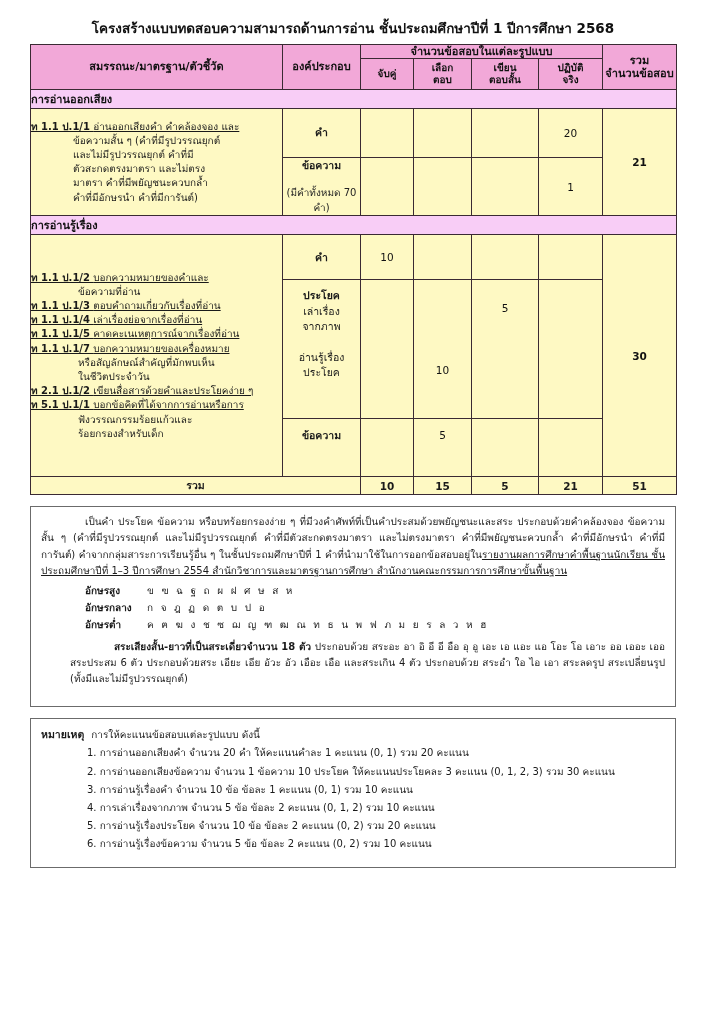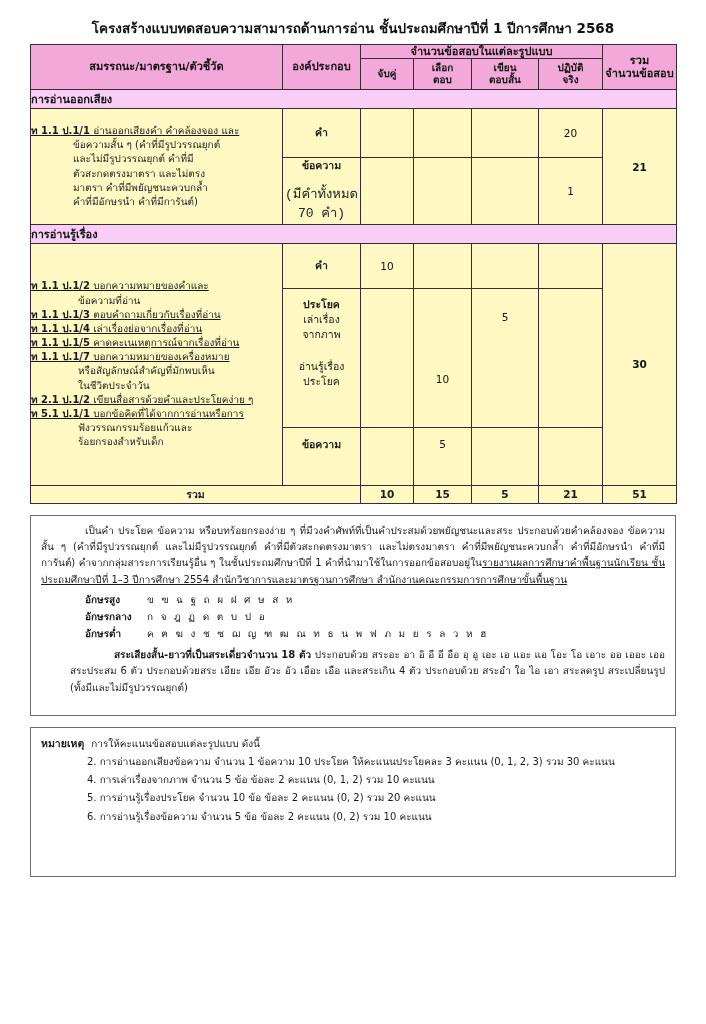--- a/index.html
+++ b/index.html
@@ -87,24 +87,23 @@
     text-align:center;
     font-weight:bold;
     font-size:10.5px;
     line-height:1.45;
     padding:4px 2px;
   }
   .comp .thin{font-weight:normal;}
   .comp .tiny{
     display:block;
     font-weight:normal;
-    font-size:13px;
+    font-size:10px;
     margin-top:13px;
     color:#222;
-    font-family:Liberation Mono, monospace;
   }
   .comp .gap{display:block;height:16px;}
   .num{
     text-align:center;
     font-size:10.5px;
     color:#111;
   }
   .num.bold{font-weight:bold;}
   .inner-div{border-top:1px solid #9a9096 !important;}
   .totrow td{
@@ -325,20 +324,22 @@
 
     <p class="vowels"><b>สระเสียงสั้น-ยาวที่เป็นสระเดี่ยวจำนวน 18 ตัว</b><span> ประกอบด้วย สระอะ อา อิ อี อี อือ อุ อู เอะ เอ แอะ แอ โอะ โอ เอาะ ออ เออะ เออ สระประสม 6 ตัว ประกอบด้วยสระ เอียะ เอีย อัวะ อัว เอือะ เอือ และสระเกิน 4 ตัว ประกอบด้วย สระอำ ใอ ไอ เอา สระลดรูป สระเปลี่ยนรูป  (ทั้งมีและไม่มีรูปวรรณยุกต์)</span></p>
   </div>
 
   <div class="box notes-box">
     <div class="note-head">
       <span class="nh">หมายเหตุ</span>
       <span>การให้คะแนนข้อสอบแต่ละรูปแบบ ดังนี้</span>
     </div>
     <ol class="notes">
+      <li>1. การอ่านออกเสียงคำ จำนวน 20 คำ ให้คะแนนคำละ 1 คะแนน (0, 1) รวม 20 คะแนน</li>
       <li>2. การอ่านออกเสียงข้อความ จำนวน 1 ข้อความ 10 ประโยค ให้คะแนนประโยคละ 3 คะแนน (0, 1, 2, 3) รวม 30 คะแนน</li>
+      <li>3. การอ่านรู้เรื่องคำ จำนวน 10 ข้อ ข้อละ 1 คะแนน (0, 1) รวม 10 คะแนน</li>
       <li>4. การเล่าเรื่องจากภาพ จำนวน 5 ข้อ ข้อละ 2 คะแนน (0, 1, 2) รวม 10 คะแนน</li>
       <li>5. การอ่านรู้เรื่องประโยค จำนวน 10 ข้อ ข้อละ 2 คะแนน (0, 2) รวม 20 คะแนน</li>
       <li>6. การอ่านรู้เรื่องข้อความ จำนวน 5 ข้อ ข้อละ 2 คะแนน (0, 2) รวม 10 คะแนน</li>
     </ol>
   </div>
 
 </div>
 
 </body></html>

